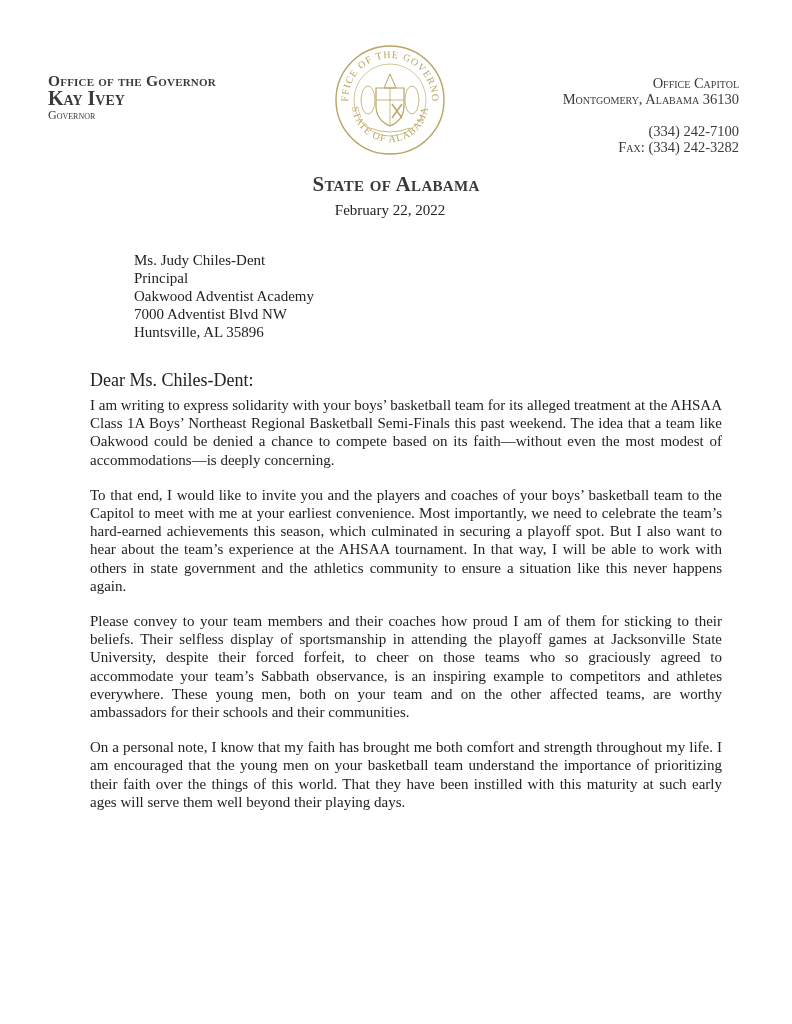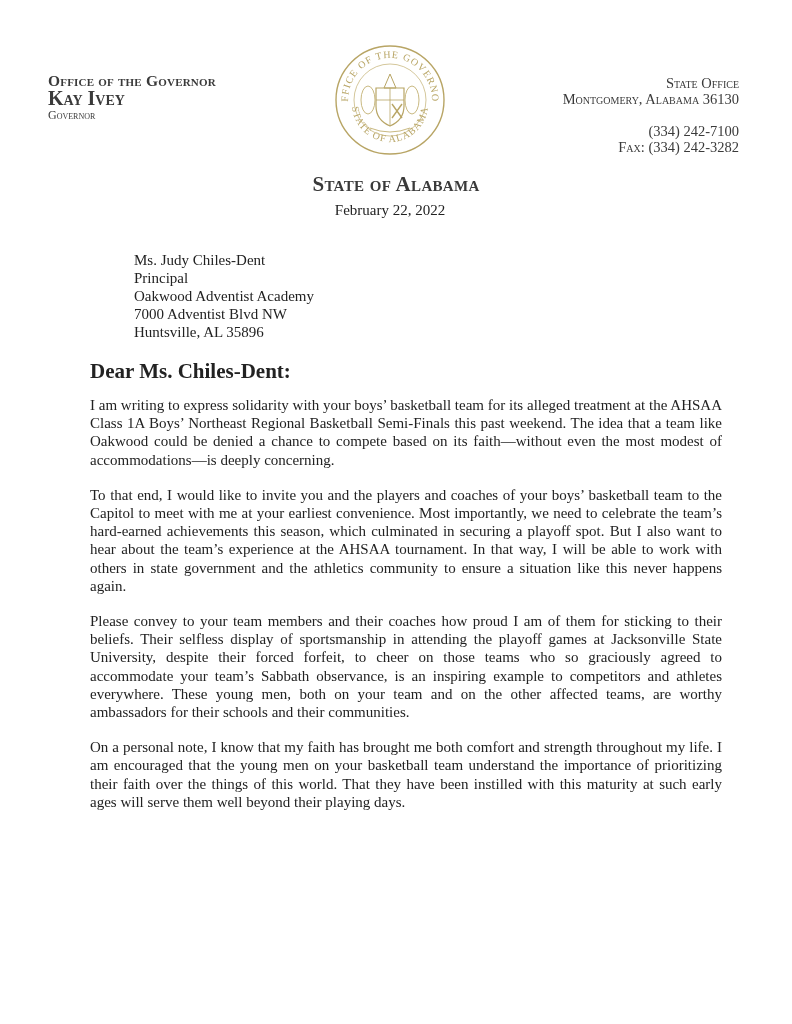--- a/index.html
+++ b/index.html
@@ -10,21 +10,21 @@
   .lh-office { font-size: 15.5px; font-weight: bold; color: #3a3a3a; letter-spacing: 0.2px; line-height: 18px; }
   .lh-name { font-size: 20px; font-weight: bold; color: #3a3a3a; line-height: 17px; }
   .lh-title { font-size: 12px; color: #3a3a3a; line-height: 17px; }
   .lh-right { position: absolute; right: 53px; top: 75px; text-align: right; color: #3a3a3a; font-size: 14.5px; line-height: 16px; }
   .lh-right .gap { height: 16px; }
   .seal { position: absolute; left: 334px; top: 44px; width: 112px; height: 112px; }
   .state-heading { position: absolute; left: 0; width: 792px; top: 172px; text-align: center;
                    font-size: 21px; font-weight: bold; color: #3a3a3a; letter-spacing: 0.3px; }
   .date { position: absolute; left: 0; width: 780px; top: 202px; text-align: center; font-size: 15px; color: #222; }
   .addr { position: absolute; left: 90px; top: 251px; font-size: 15px; line-height: 18px; color: #222; margin-left: 44px; }
-  .salutation { position: absolute; left: 90px; top: 359px; font-size: 21px; color: #222; font-weight: bold; }
+  .salutation { position: absolute; left: 90px; top: 370px; font-size: 18px; color: #222; }
   .body { position: absolute; left: 90px; top: 396px; width: 632px; font-size: 15px; line-height: 18.2px;
           color: #222; text-align: justify; }
   .body p { margin: 0 0 17px 0; }
 </style>
 </head>
 <body>
 
 <div class="lh-left">
   <div class="lh-office sc">Office of the Governor</div>
   <div class="lh-name sc">Kay Ivey</div>
@@ -52,21 +52,21 @@
     <line x1="58" y1="60" x2="68" y2="74" stroke="#b8a565" stroke-width="1.4"></line>
     <line x1="68" y1="60" x2="58" y2="74" stroke="#b8a565" stroke-width="1.4"></line>
     <path d="M50 44 l6 -14 l6 14 z" fill="none" stroke="#b8a565" stroke-width="1"></path>
     <ellipse cx="34" cy="56" rx="7" ry="14" fill="none" stroke="#c9b981" stroke-width="1"></ellipse>
     <ellipse cx="78" cy="56" rx="7" ry="14" fill="none" stroke="#c9b981" stroke-width="1"></ellipse>
     <path d="M36 84 q20 8 40 0" fill="none" stroke="#c9b981" stroke-width="1"></path>
   </svg>
 </div>
 
 <div class="lh-right">
-  <div class="sc">State Office</div>
+  <div class="sc">Office Capitol</div>
   <div class="sc">Montgomery, Alabama 36130</div>
   <div class="gap"></div>
   <div>(334) 242-7100</div>
   <div class="sc">Fax: (334) 242-3282</div>
 </div>
 
 <div class="state-heading sc">State of Alabama</div>
 
 <div class="date">February 22, 2022</div>
 

